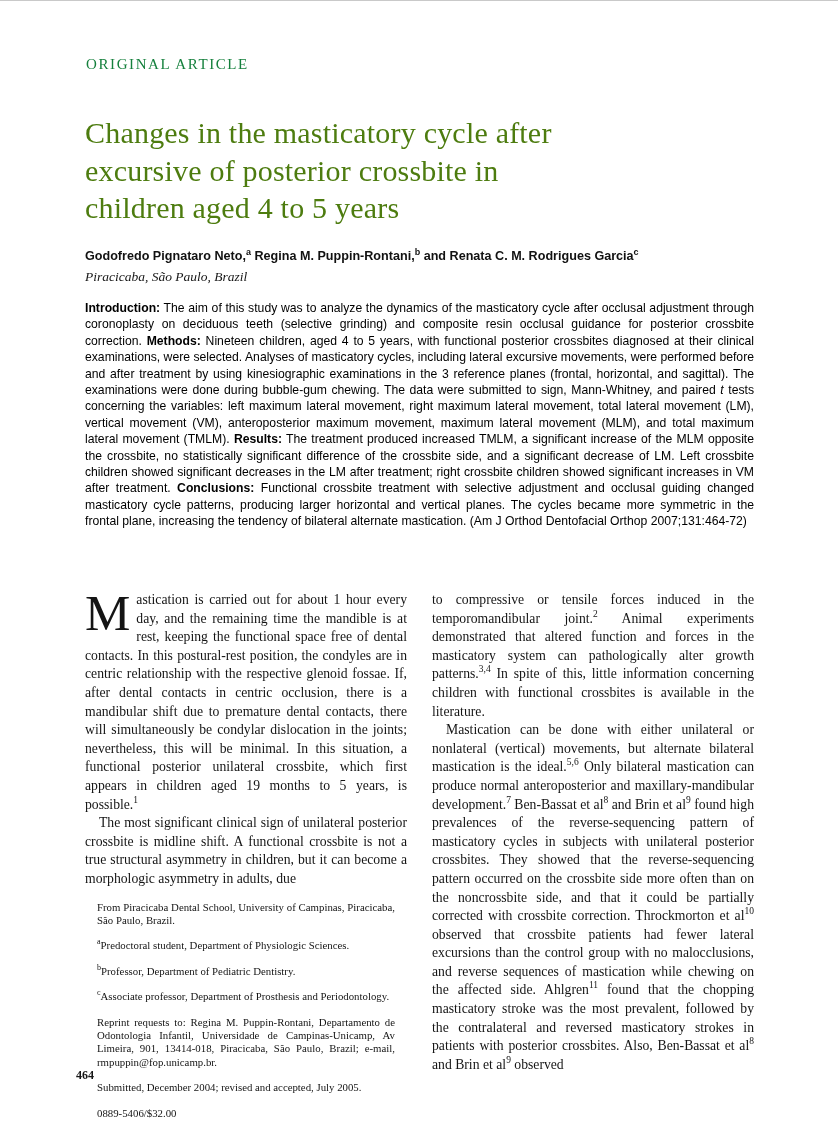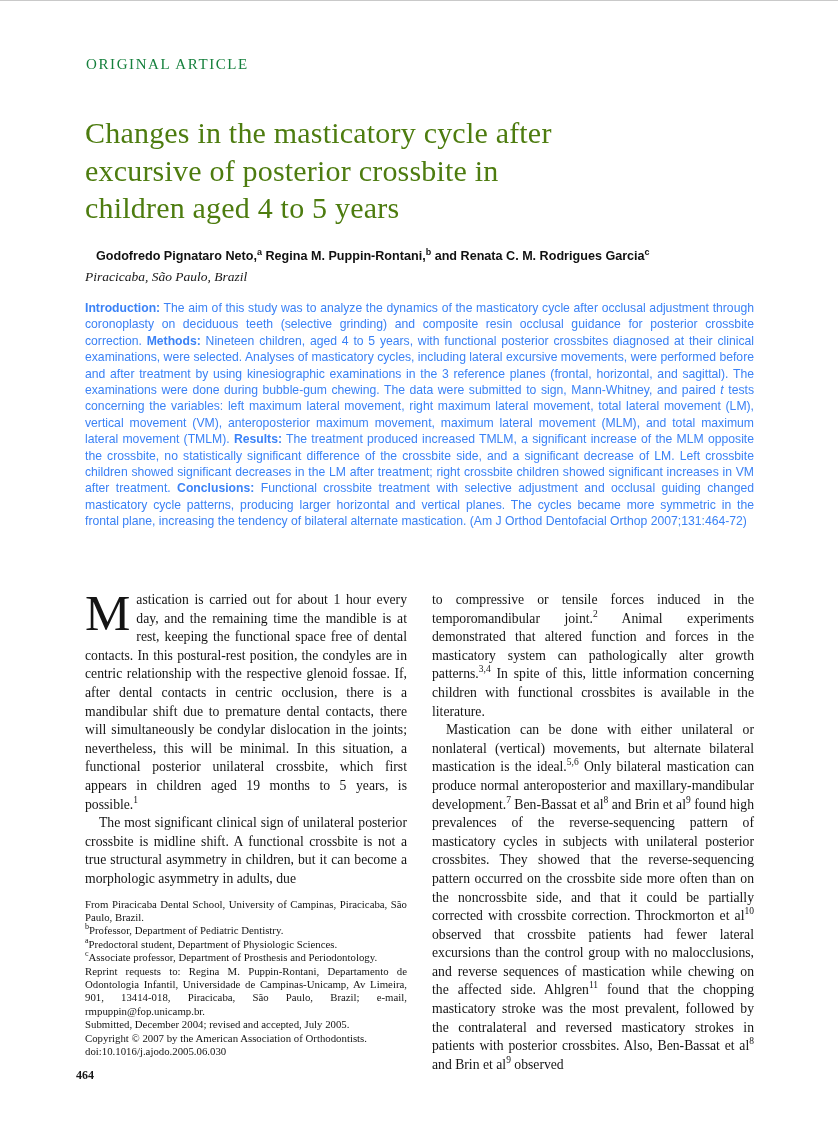--- a/index.html
+++ b/index.html
@@ -33,21 +33,21 @@
     margin: 0;
     font-weight: 400;
     font-size: 30px;
     line-height: 37.5px;
     letter-spacing: 0.2px;
     color: #4d7c0f;
   }
   .title .tline { display: block; }
   .byline {
     position: absolute;
-    left: 96px; top: 249px;
+    left: 85px; top: 249px;
     width: 669px;
     font-family: "Liberation Sans", sans-serif;
     font-weight: 700;
     font-size: 12.6px;
     color: #111;
   }
   .byline sup { font-size: 9px; line-height: 0; }
   .location {
     position: absolute;
     left: 85px; top: 269px;
@@ -55,21 +55,21 @@
     font-size: 13.5px;
   }
   .abstract {
     position: absolute;
     left: 85px; top: 300px;
     width: 669px;
     font-family: "Liberation Sans", sans-serif;
     font-size: 12.2px;
     line-height: 16.4px;
     text-align: justify;
-    color: #3b82f6;
+    color: #000000;
   }
   .abstract .run-b { font-weight: 700; }
   .run-i { font-style: italic; }
   .columns {
     position: absolute;
     left: 85px; top: 591px;
     width: 669px;
     display: flex;
     gap: 25px;
   }
@@ -88,21 +88,21 @@
     float: left;
     font-size: 51px;
     line-height: 41px;
     padding: 2px 6px 0 0;
   }
   .footnotes {
     margin-top: 9px;
     font-size: 10.8px;
     line-height: 13.4px;
   }
-  .footnote { margin: 0; text-align: justify; }
+  .footnote { margin: 12px; text-align: justify; }
   .footnote sup { font-size: 8px; }
   .folio {
     position: absolute;
     left: 76px; top: 1068px;
     font-weight: 700;
     font-size: 12px;
   }
 </style>
 </head>
 <body>
@@ -124,25 +124,26 @@
   <div class="abstract"><span class="run-b">Introduction:</span><span> The aim of this study was to analyze the dynamics of the masticatory cycle after occlusal adjustment through coronoplasty on deciduous teeth (selective grinding) and composite resin occlusal guidance for posterior crossbite correction. </span><span class="run-b">Methods:</span><span> Nineteen children, aged 4 to 5 years, with functional posterior crossbites diagnosed at their clinical examinations, were selected. Analyses of masticatory cycles, including lateral excursive movements, were performed before and after treatment by using kinesiographic examinations in the 3 reference planes (frontal, horizontal, and sagittal). The examinations were done during bubble-gum chewing. The data were submitted to sign, Mann-Whitney, and paired </span><span class="run-i">t</span><span> tests concerning the variables: left maximum lateral movement, right maximum lateral movement, total lateral movement (LM), vertical movement (VM), anteroposterior maximum movement, maximum lateral movement (MLM), and total maximum lateral movement (TMLM). </span><span class="run-b">Results:</span><span> The treatment produced increased TMLM, a significant increase of the MLM opposite the crossbite, no statistically significant difference of the crossbite side, and a significant decrease of LM. Left crossbite children showed significant decreases in the LM after treatment; right crossbite children showed significant increases in VM after treatment. </span><span class="run-b">Conclusions:</span><span> Functional crossbite treatment with selective adjustment and occlusal guiding changed masticatory cycle patterns, producing larger horizontal and vertical planes. The cycles became more symmetric in the frontal plane, increasing the tendency of bilateral alternate mastication. (Am J Orthod Dentofacial Orthop 2007;131:464-72)</span></div>
 
   <div class="columns">
     <div class="col">
       <div>
           <p class="body-para"><span class="dropcap">M</span><span>astication is carried out for about 1 hour every day, and the remaining time the mandible is at rest, keeping the functional space free of dental contacts. In this postural-rest position, the condyles are in centric relationship with the respective glenoid fossae. If, after dental contacts in centric occlusion, there is a mandibular shift due to premature dental contacts, there will simultaneously be condylar dislocation in the joints; nevertheless, this will be minimal. In this situation, a functional posterior unilateral crossbite, which first appears in children aged 19 months to 5 years, is possible.</span><sup>1</sup></p>
           <p class="body-para indent"><span>The most significant clinical sign of unilateral posterior crossbite is midline shift. A functional crossbite is not a true structural asymmetry in children, but it can become a morphologic asymmetry in adults, due</span></p>
         </div>
       <div class="footnotes">
           <p class="footnote"><span>From Piracicaba Dental School, University of Campinas, Piracicaba, São Paulo, Brazil.</span></p>
+          <p class="footnote"><sup>a</sup><span>Predoctoral student, Department of Physiologic Sciences.</span></p>
           <p class="footnote"><sup>b</sup><span>Professor, Department of Pediatric Dentistry.</span></p>
-          <p class="footnote"><sup>a</sup><span>Predoctoral student, Department of Physiologic Sciences.</span></p>
           <p class="footnote"><sup>c</sup><span>Associate professor, Department of Prosthesis and Periodontology.</span></p>
           <p class="footnote"><span>Reprint requests to: Regina M. Puppin-Rontani, Departamento de Odontologia Infantil, Universidade de Campinas-Unicamp, Av Limeira, 901, 13414-018, Piracicaba, São Paulo, Brazil; e-mail, rmpuppin@fop.unicamp.br.</span></p>
           <p class="footnote"><span>Submitted, December 2004; revised and accepted, July 2005.</span></p>
+          <p class="footnote"><span>0889-5406/$32.00</span></p>
           <p class="footnote"><span>Copyright © 2007 by the American Association of Orthodontists.</span></p>
           <p class="footnote"><span>doi:10.1016/j.ajodo.2005.06.030</span></p>
         </div>
     </div>
     <div class="col">
         <p class="body-para"><span>to compressive or tensile forces induced in the temporomandibular joint.</span><sup>2</sup><span> Animal experiments demonstrated that altered function and forces in the masticatory system can pathologically alter growth patterns.</span><sup>3,4</sup><span> In spite of this, little information concerning children with functional crossbites is available in the literature.</span></p>
         <p class="body-para indent"><span>Mastication can be done with either unilateral or nonlateral (vertical) movements, but alternate bilateral mastication is the ideal.</span><sup>5,6</sup><span> Only bilateral mastication can produce normal anteroposterior and maxillary-mandibular development.</span><sup>7</sup><span> Ben-Bassat et al</span><sup>8</sup><span> and Brin et al</span><sup>9</sup><span> found high prevalences of the reverse-sequencing pattern of masticatory cycles in subjects with unilateral posterior crossbites. They showed that the reverse-sequencing pattern occurred on the crossbite side more often than on the noncrossbite side, and that it could be partially corrected with crossbite correction. Throckmorton et al</span><sup>10</sup><span> observed that crossbite patients had fewer lateral excursions than the control group with no malocclusions, and reverse sequences of mastication while chewing on the affected side. Ahlgren</span><sup>11</sup><span> found that the chopping masticatory stroke was the most prevalent, followed by the contralateral and reversed masticatory strokes in patients with posterior crossbites. Also, Ben-Bassat et al</span><sup>8</sup><span> and Brin et al</span><sup>9</sup><span> observed</span></p>
       </div>
   </div>
 

